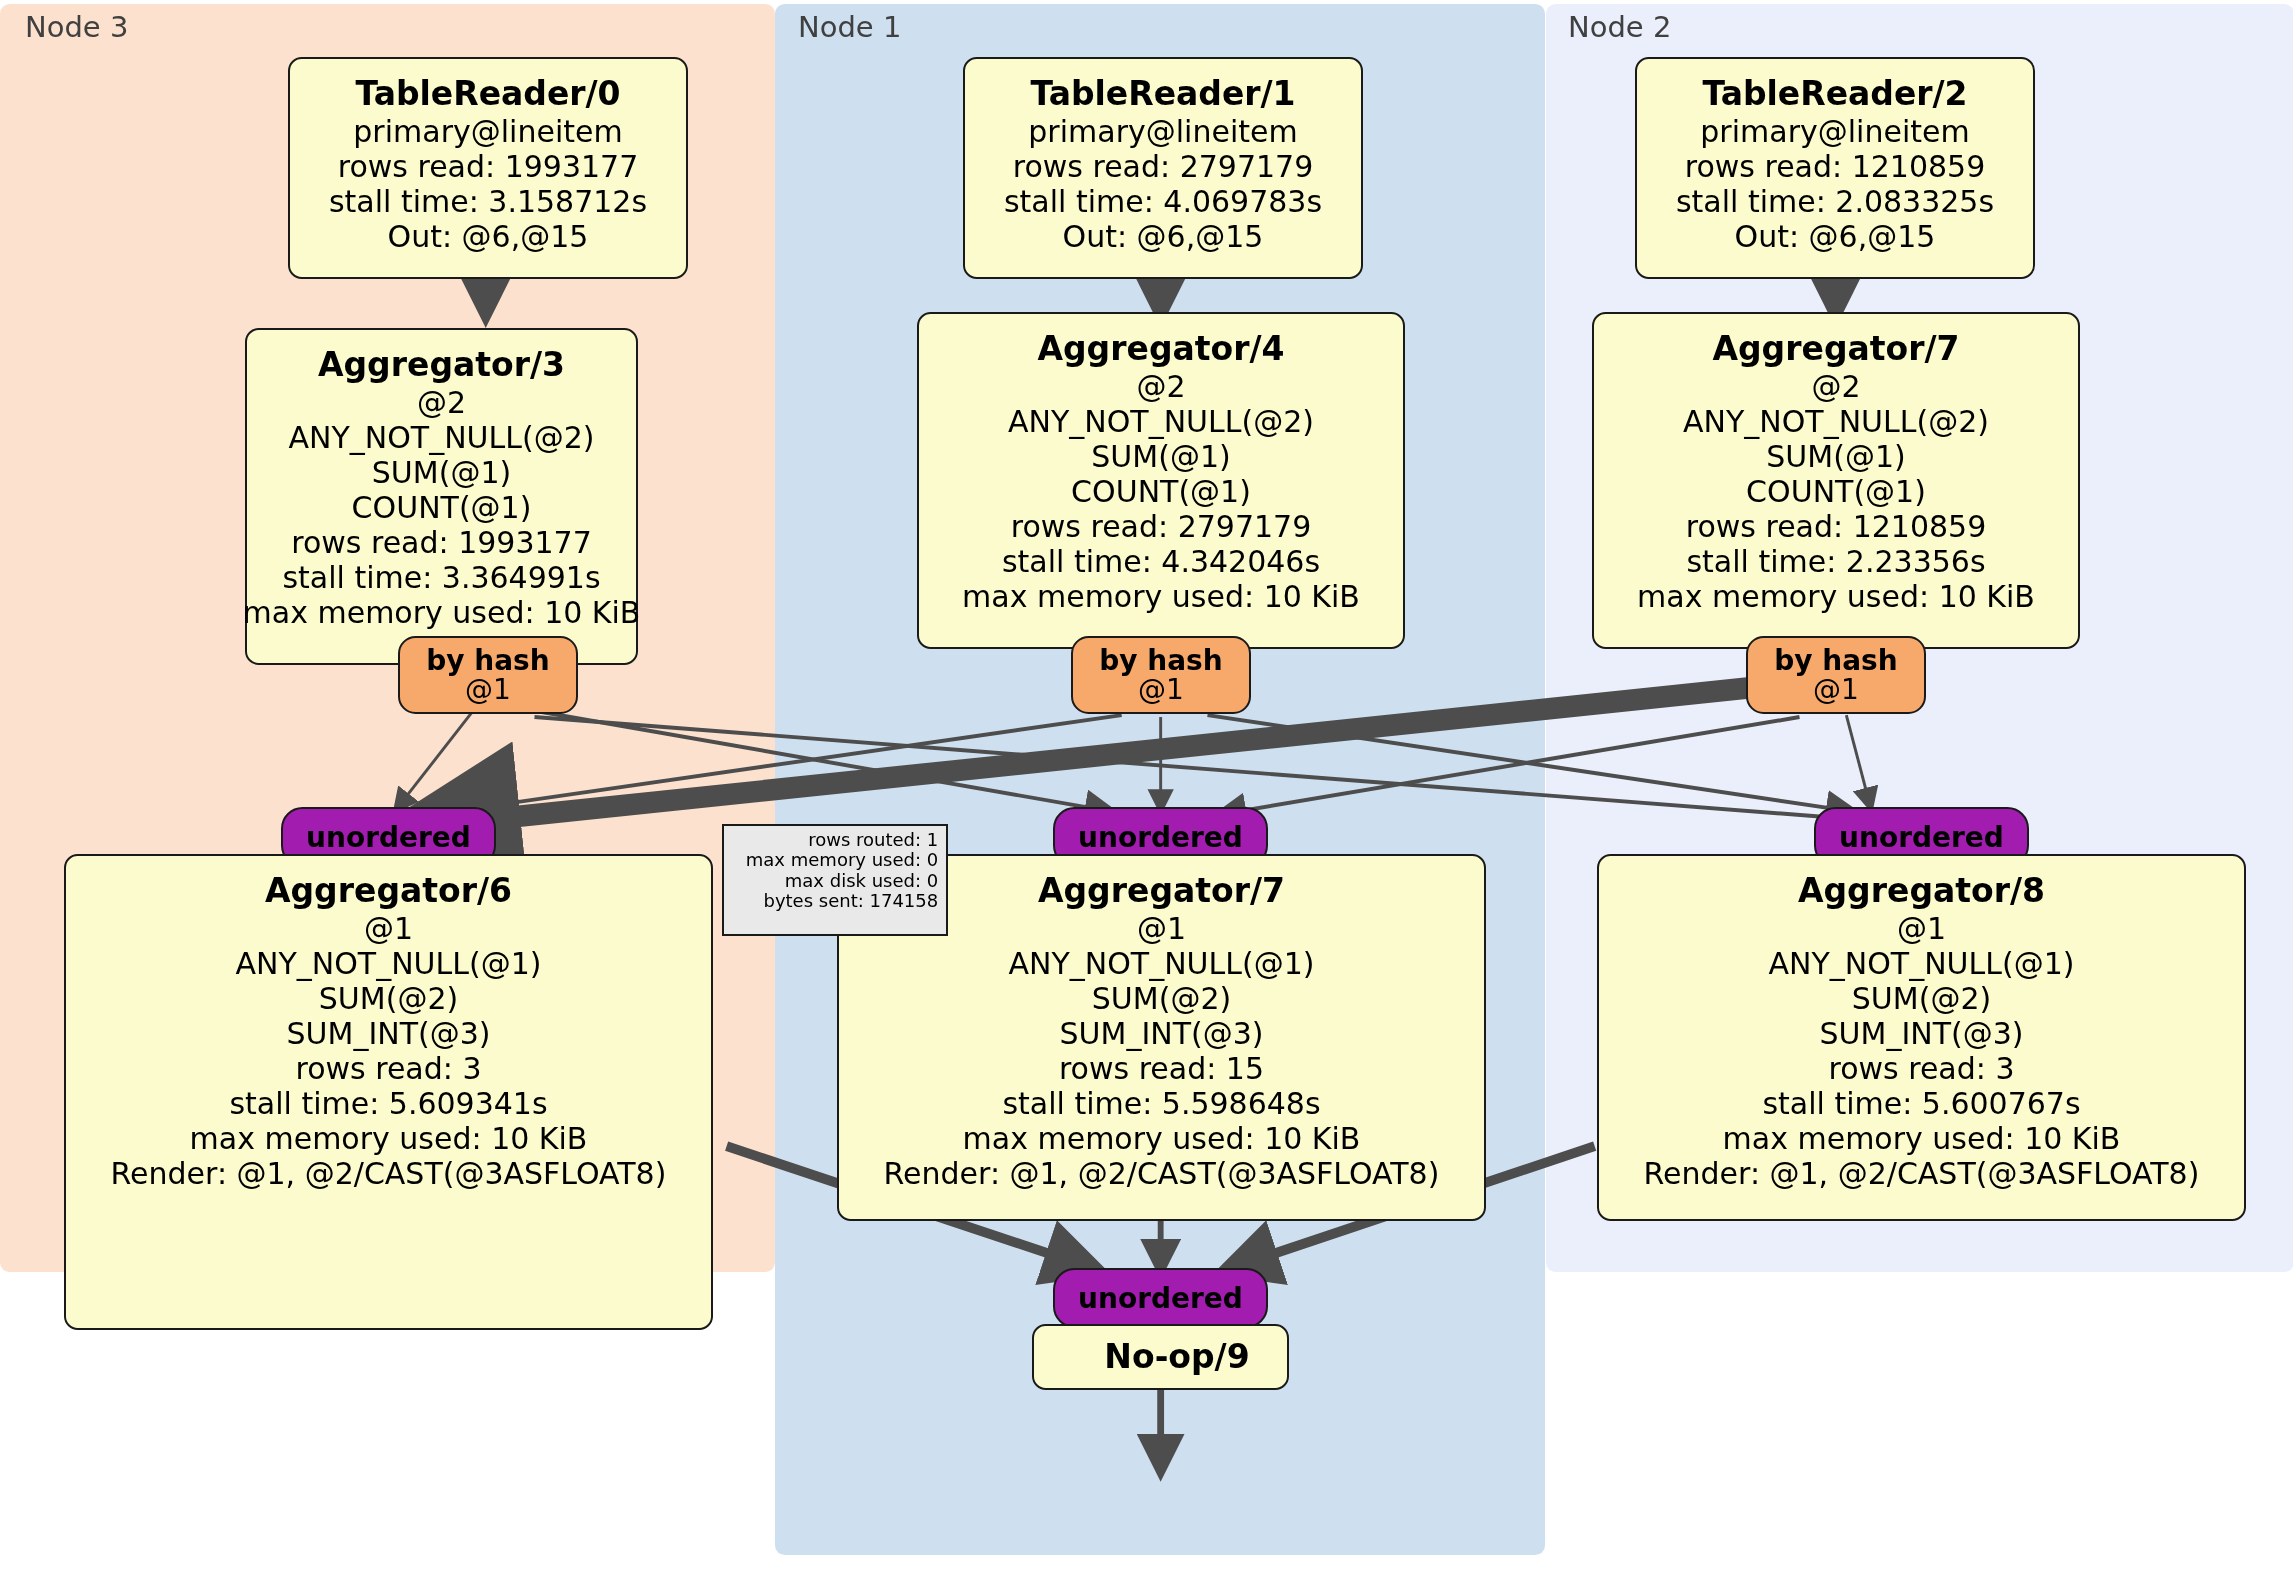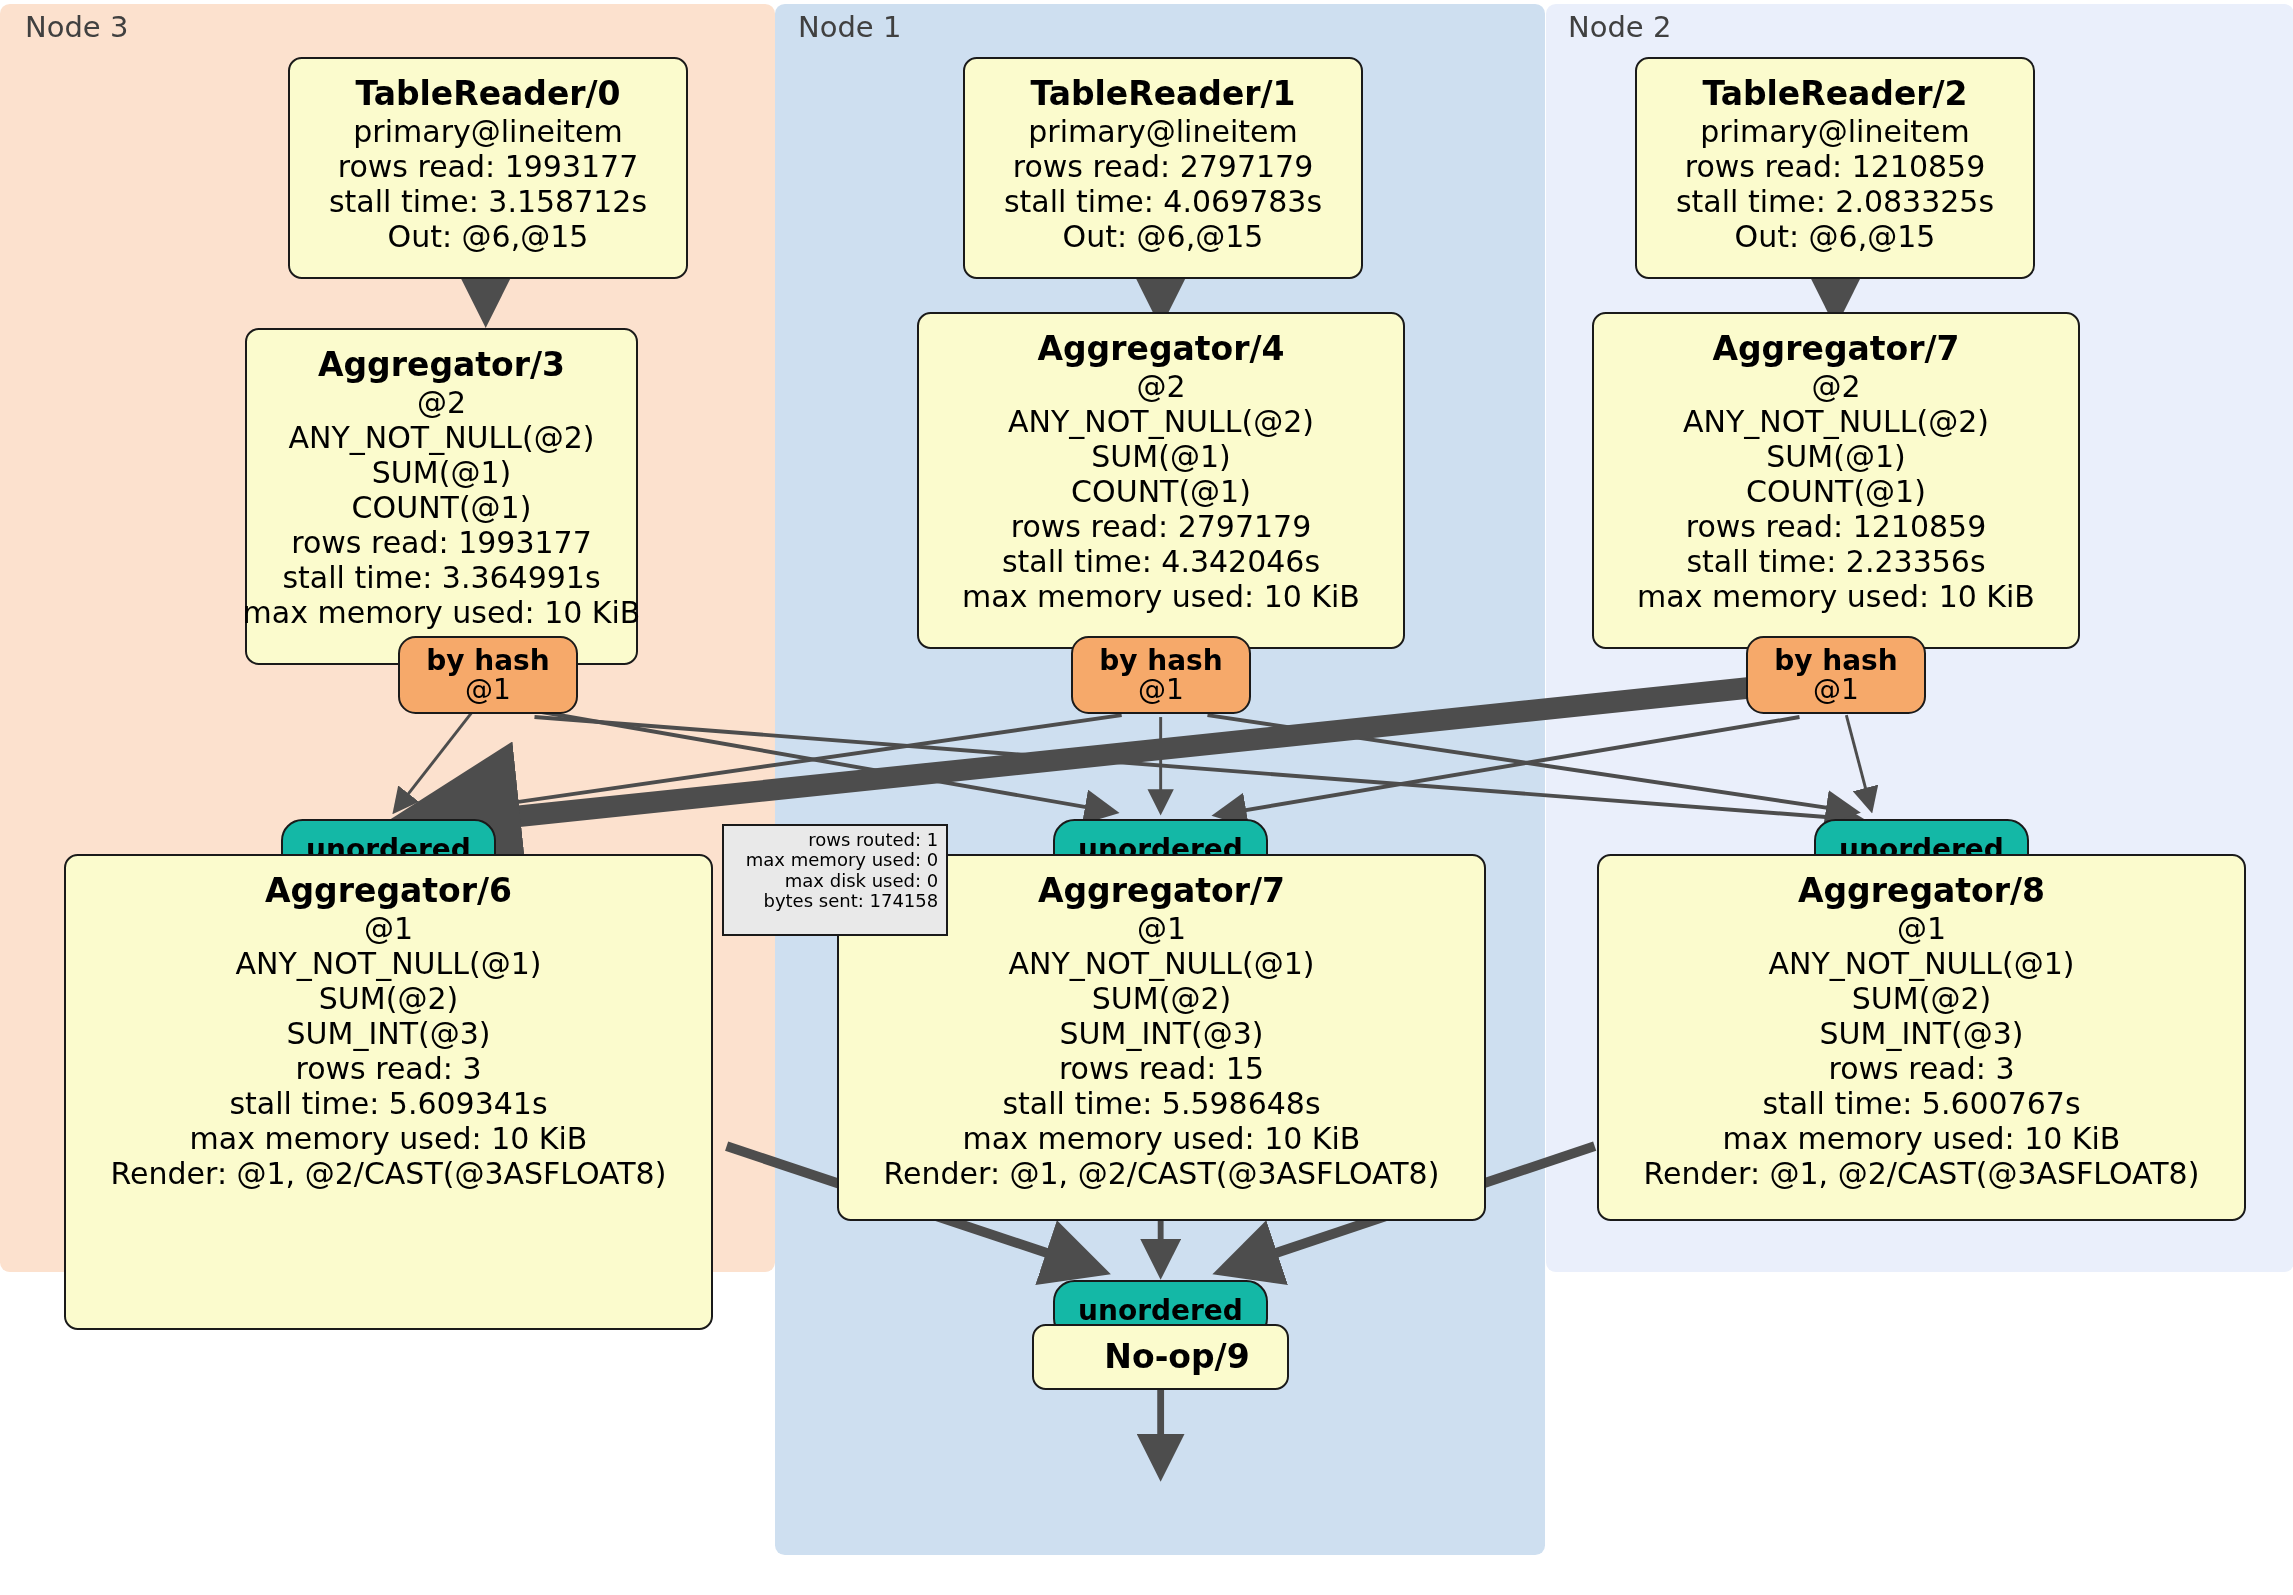--- a/index.html
+++ b/index.html
@@ -17,21 +17,21 @@
   .node .title{font-size:33px;font-weight:bold;color:#000;line-height:1.17;}
   .node .line{font-size:30px;color:#000;line-height:1.17;white-space:nowrap;}
   .node.small{justify-content:center;padding-top:0;}
   .node.small .title{font-size:33px;}
 
   .pill{position:absolute;box-sizing:border-box;border:2.9px solid #1a1a1a;
         display:flex;flex-direction:column;align-items:center;justify-content:center;}
   .pill.hash{background:#f6a96a;border-radius:17.6px;}
   .pill.hash .l1{font-size:28px;font-weight:bold;color:#000;line-height:1.05;}
   .pill.hash .l2{font-size:28px;color:#000;line-height:1.05;}
-  .pill.unord{background:#14b8a6;border-radius:21.5px;margin-top:12px;}
+  .pill.unord{background:#a21caf;border-radius:21.5px;}
   .pill.unord .l1{font-size:28px;font-weight:bold;color:#000;}
 
   .tooltip{position:absolute;box-sizing:border-box;background:#e9e9e9;
            border:2px solid #1a1a1a;padding:3.9px 7.8px;display:flex;
            flex-direction:column;align-items:flex-end;}
   .tooltip div{font-size:18px;color:#000;line-height:1.13;white-space:nowrap;}
 </style>
 </head>
 <body>
 

